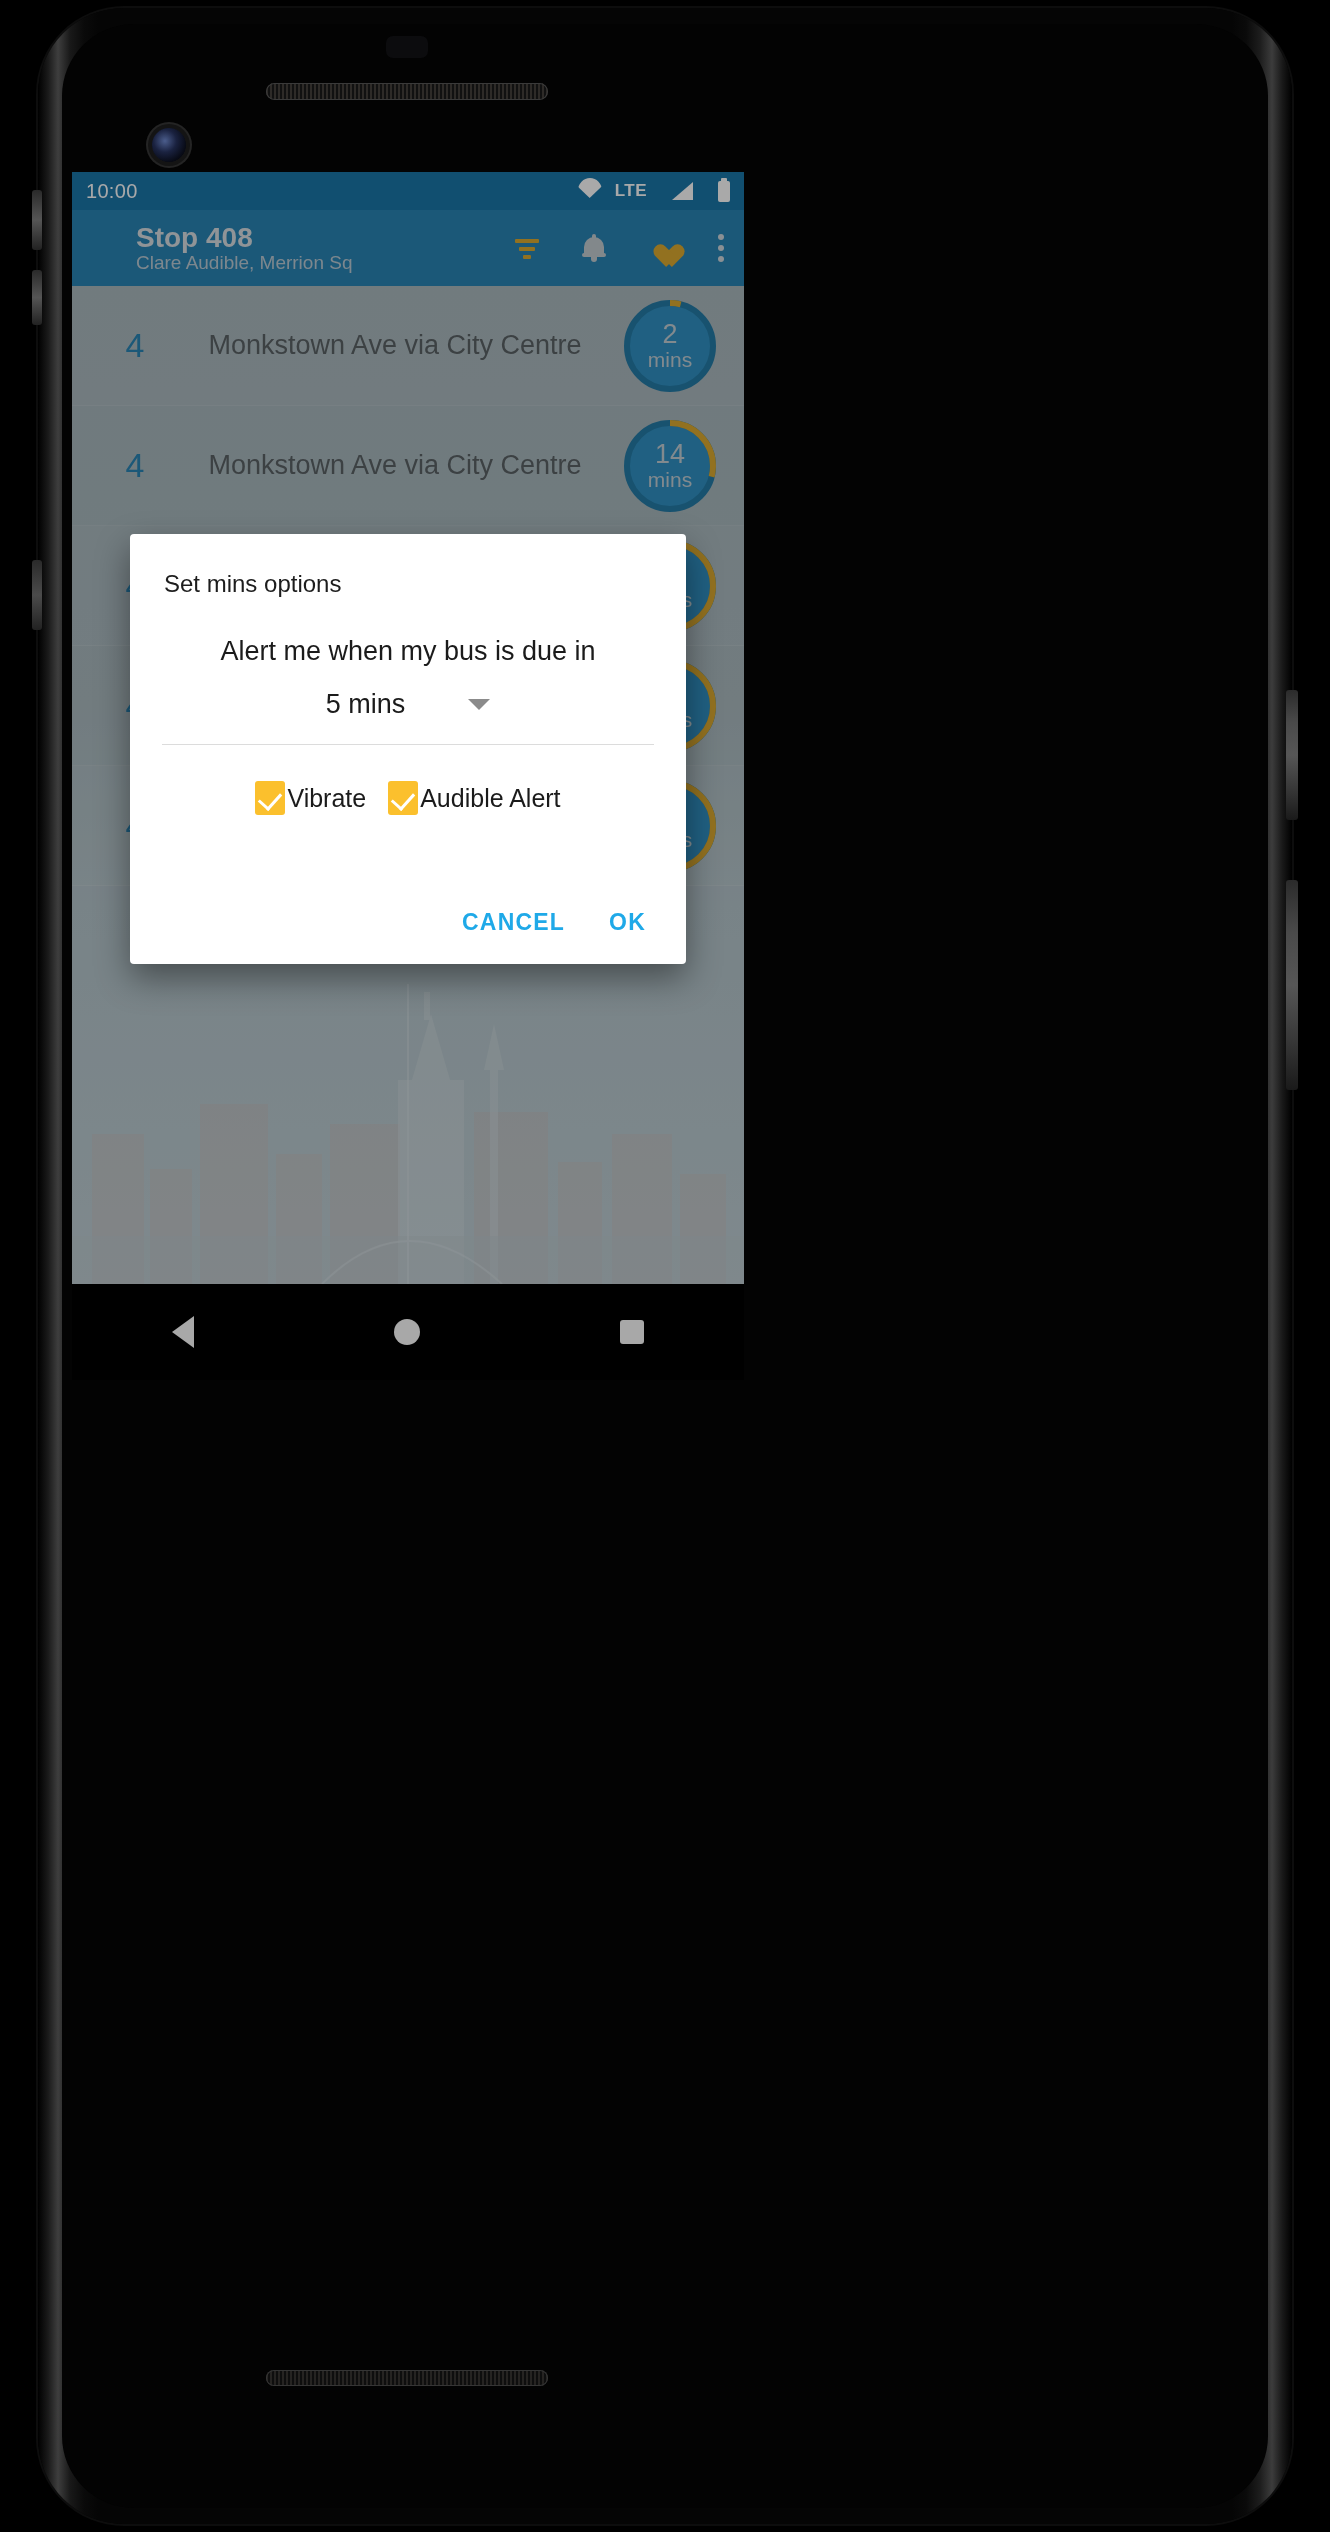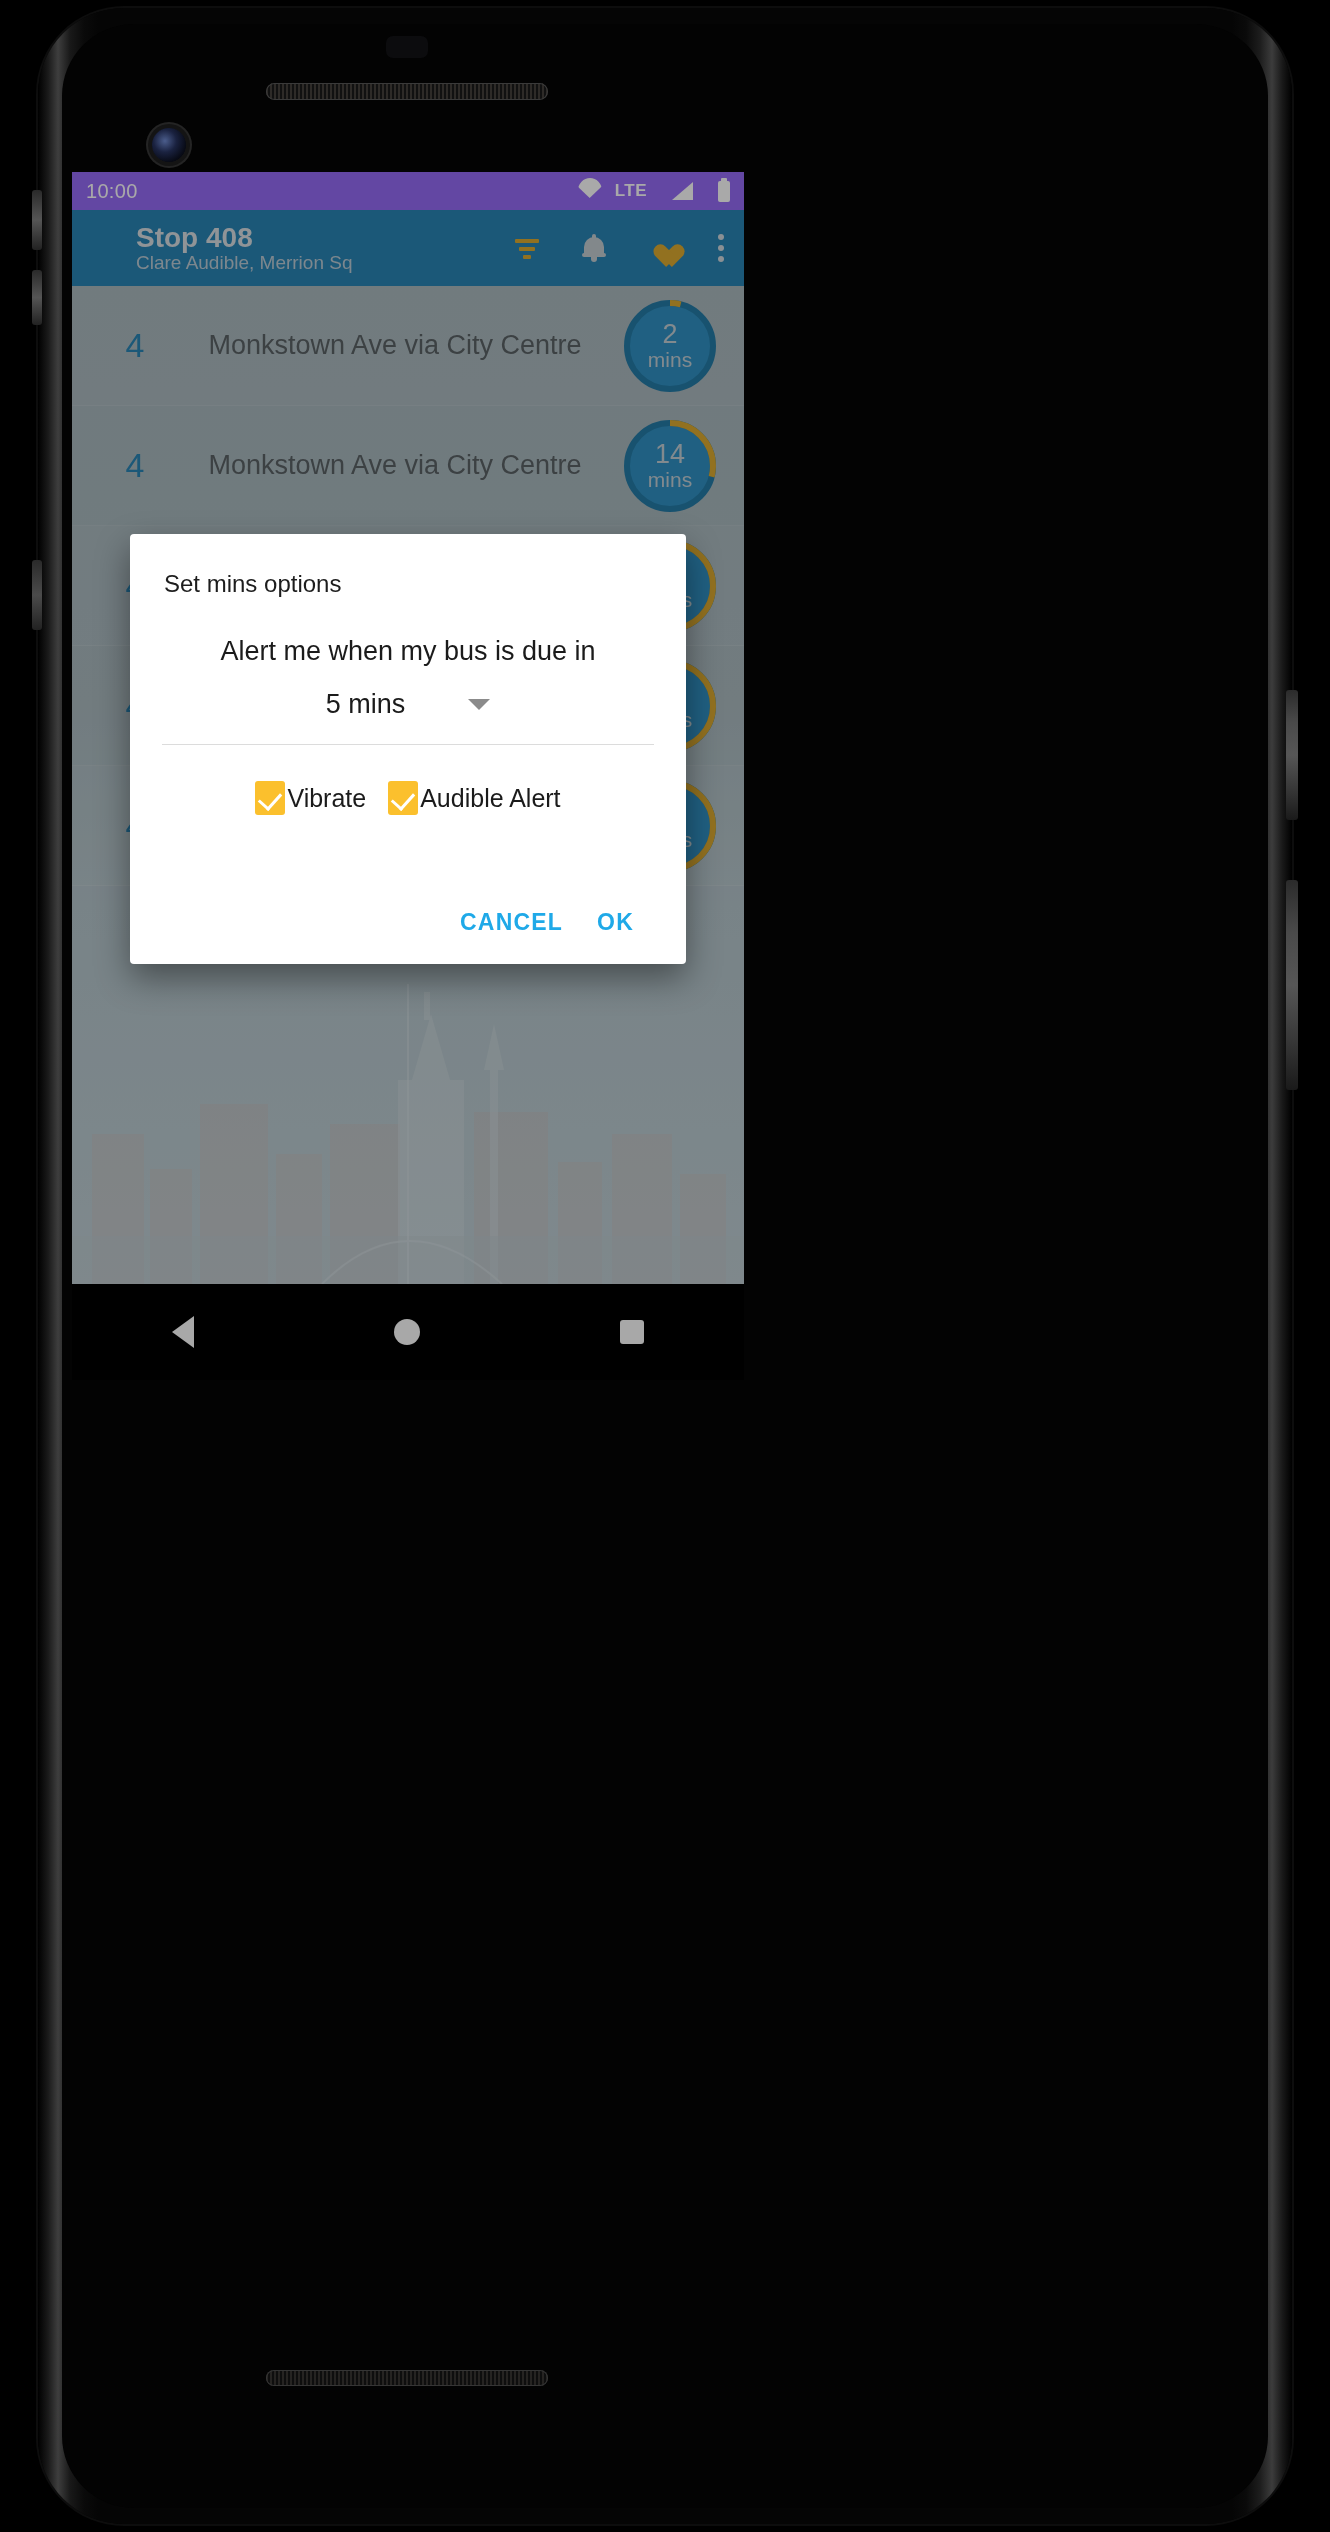--- a/index.html
+++ b/index.html
@@ -75,21 +75,21 @@
 
   
   #screen {
     position: absolute; left: 72px; top: 172px;
     width: 672px; height: 1112px;
     background: #000; overflow: hidden;
   }
 
   
   #status-bar {
-    position: relative; height: 38px; background: #8b5cf6;
+    position: relative; height: 38px; background: #0369a1;
     display: flex; align-items: center; padding: 0 14px;
     color: #fff;
   }
   #status-time { font-size: 20px; letter-spacing: .3px; }
   #status-icons { margin-left: auto; display: flex; align-items: center; gap: 25px; }
   .ic-wifi { width: 0; height: 0; position: relative; }
   .ic-wifi::before {
     content: ""; position: absolute; left: -12px; top: -13px;
     width: 24px; height: 20px; background: #fff;
     border-radius: 50% 50% 50% 50% / 62% 62% 38% 38%;
@@ -243,21 +243,21 @@
     position: relative;
   }
   .chk-box::after {
     content: ""; position: absolute; left: 8px; top: 7px;
     width: 11px; height: 18px; border: solid #fff;
     border-width: 0 3px 3px 0; transform: rotate(42deg);
   }
   .chk-label { font-size: 25px; color: #1b1b1b; }
   #dlg-buttons {
     margin-top: auto; display: flex; justify-content: flex-end;
-    align-items: center; gap: 34px; padding: 0 52px 28px 0;
+    align-items: center; gap: 44px; padding: 0 40px 28px 0;
   }
   .dlg-btn {
     color: #1FA9E8; font-size: 23px; font-weight: bold;
     letter-spacing: 1.2px; background: none; border: 0; cursor: pointer;
     font-family: "Liberation Sans", sans-serif;
   }
 </style>
 </head>
 <body>
 

